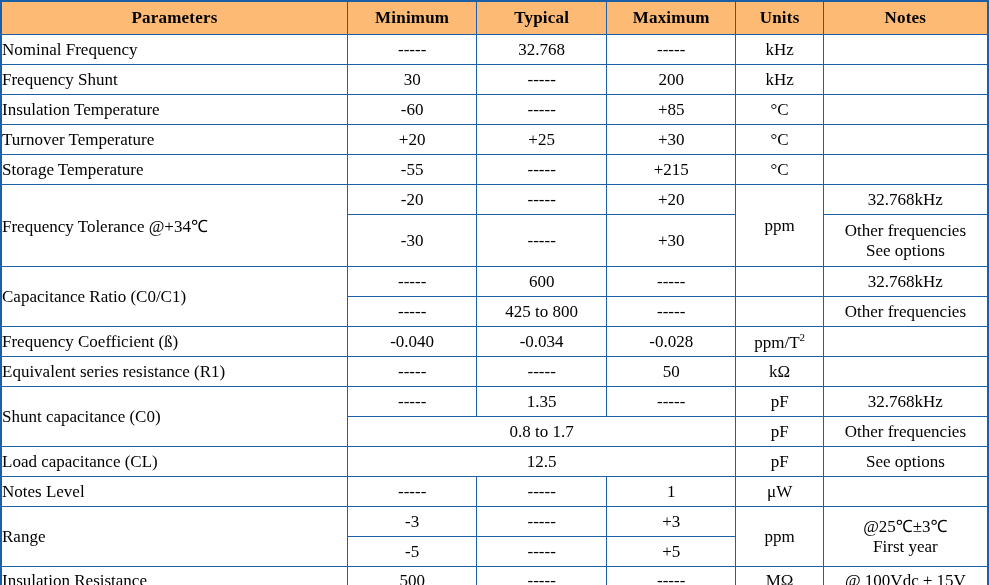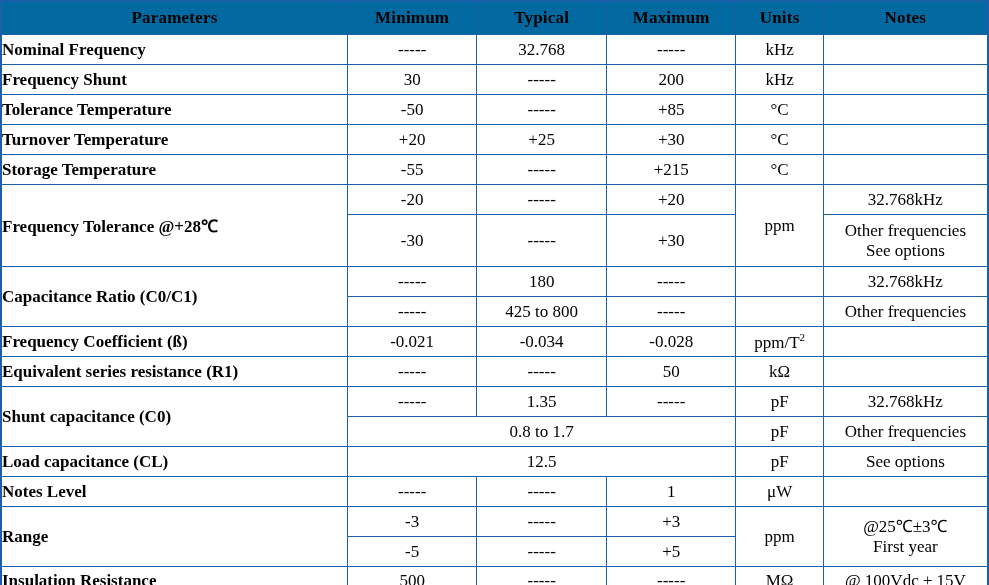--- a/index.html
+++ b/index.html
@@ -21,33 +21,32 @@
     border: 2px solid #1a5fa8;
   }
   #spec-table th, #spec-table td {
     border: 1px solid #1a5fa8;
     padding: 0;
     font-size: 17px;
     color: #000000;
     vertical-align: middle;
   }
   thead th {
-    background: #0369a1;
+    background: #fdba74;
     color: #ffffff;
     font-weight: bold;
     text-align: center;
     height: 32px;
     font-size: 17px;
     letter-spacing: 0.2px;
     margin-left: 36px;
   }
   td.param {
     text-align: left;
     padding-left: 8px;
-    font-weight: bold;
   }
   td.ctr {
     text-align: center;
   }
   .sub {
     height: 30px;
   }
   .two-line {
     line-height: 1.15;
     text-align: center;
@@ -99,22 +98,22 @@
     <tr class="sub">
       <td class="param">Frequency Shunt</td>
       <td class="ctr">30</td>
       <td class="ctr">-----</td>
       <td class="ctr">200</td>
       <td class="ctr">kHz</td>
       <td class="ctr"></td>
     </tr>
 
     <tr class="sub">
-      <td class="param">Tolerance Temperature</td>
-      <td class="ctr">-50</td>
+      <td class="param">Insulation Temperature</td>
+      <td class="ctr">-60</td>
       <td class="ctr">-----</td>
       <td class="ctr">+85</td>
       <td class="ctr">°C</td>
       <td class="ctr"></td>
     </tr>
 
     <tr class="sub">
       <td class="param">Turnover Temperature</td>
       <td class="ctr">+20</td>
       <td class="ctr">+25</td>
@@ -126,56 +125,56 @@
     <tr class="sub">
       <td class="param">Storage Temperature</td>
       <td class="ctr">-55</td>
       <td class="ctr">-----</td>
       <td class="ctr">+215</td>
       <td class="ctr">°C</td>
       <td class="ctr"></td>
     </tr>
 
     <tr class="sub">
-      <td class="param" rowspan="2">Frequency Tolerance @+28℃</td>
+      <td class="param" rowspan="2">Frequency Tolerance @+34℃</td>
       <td class="ctr">-20</td>
       <td class="ctr">-----</td>
       <td class="ctr">+20</td>
       <td class="ctr" rowspan="2">ppm</td>
       <td class="ctr">32.768kHz</td>
     </tr>
     <tr style="height:52px">
       <td class="ctr">-30</td>
       <td class="ctr">-----</td>
       <td class="ctr">+30</td>
       <td class="two-line">
         <div>Other frequencies</div>
         <div>See options</div>
       </td>
     </tr>
 
     <tr class="sub">
       <td class="param" rowspan="2">Capacitance Ratio (C0/C1)</td>
       <td class="ctr">-----</td>
-      <td class="ctr">180</td>
+      <td class="ctr">600</td>
       <td class="ctr">-----</td>
       <td class="ctr"></td>
       <td class="ctr">32.768kHz</td>
     </tr>
     <tr class="sub">
       <td class="ctr">-----</td>
       <td class="ctr">425 to 800</td>
       <td class="ctr">-----</td>
       <td class="ctr"></td>
       <td class="ctr">Other frequencies</td>
     </tr>
 
     <tr class="sub">
       <td class="param">Frequency Coefficient (ß)</td>
-      <td class="ctr">-0.021</td>
+      <td class="ctr">-0.040</td>
       <td class="ctr">-0.034</td>
       <td class="ctr">-0.028</td>
       <td class="ctr"><span>ppm/T</span><span class="sup">2</span></td>
       <td class="ctr"></td>
     </tr>
 
     <tr class="sub">
       <td class="param">Equivalent series resistance (R1)</td>
       <td class="ctr">-----</td>
       <td class="ctr">-----</td>

